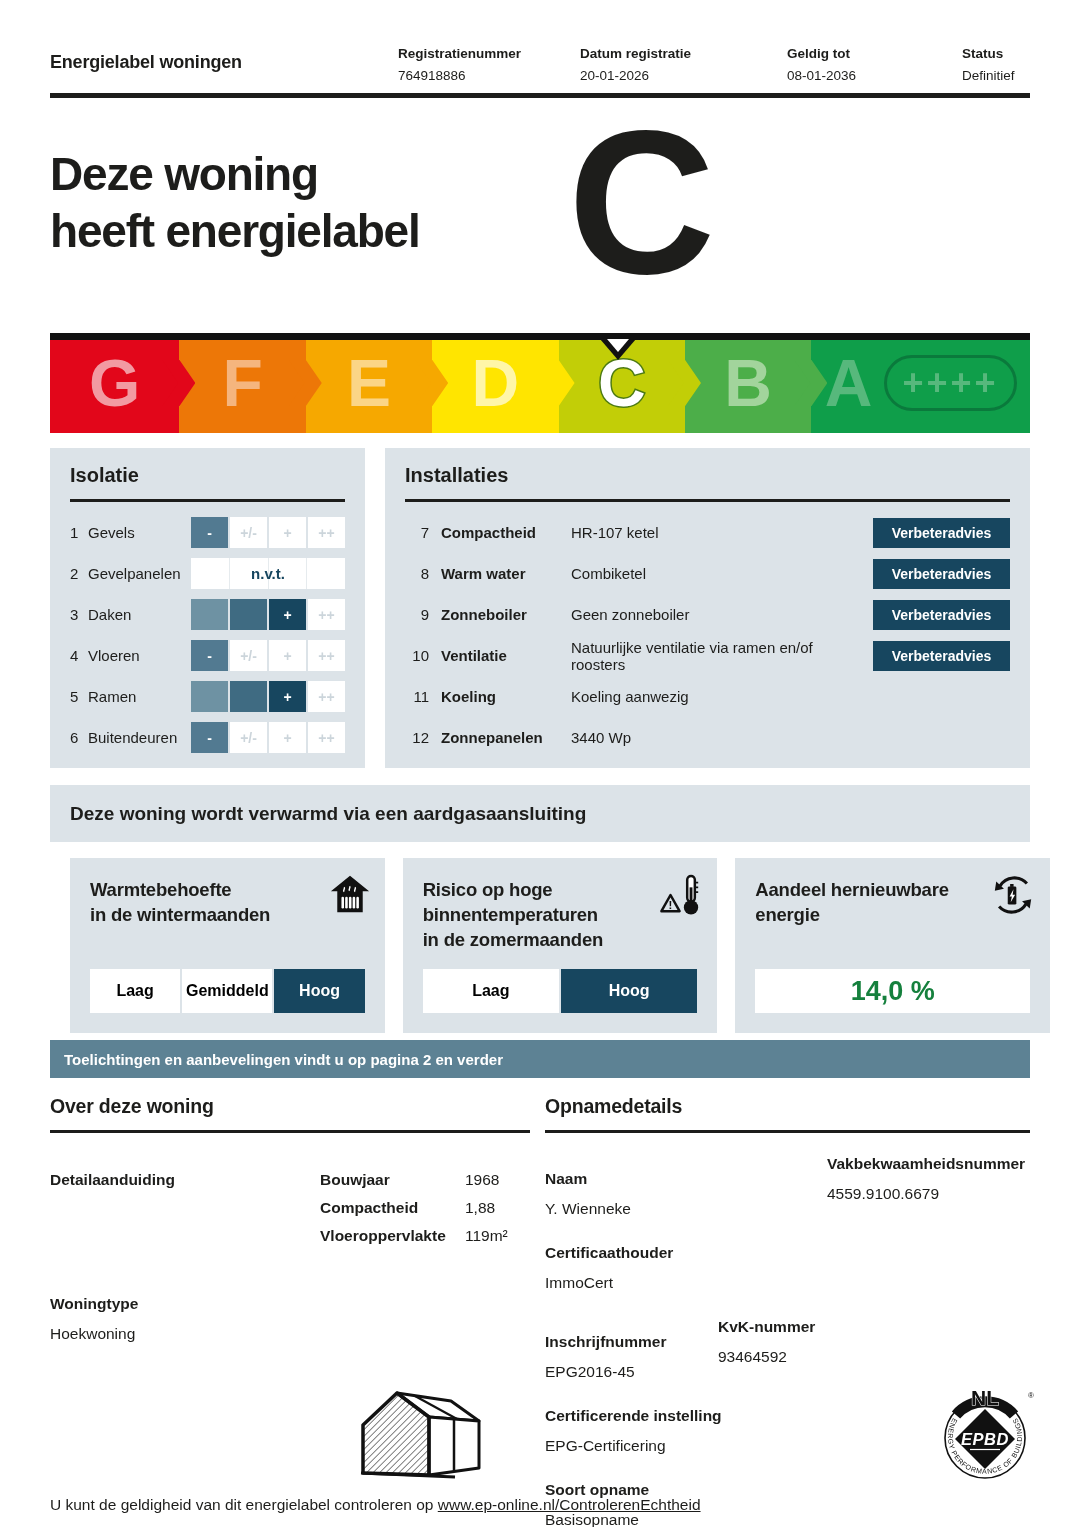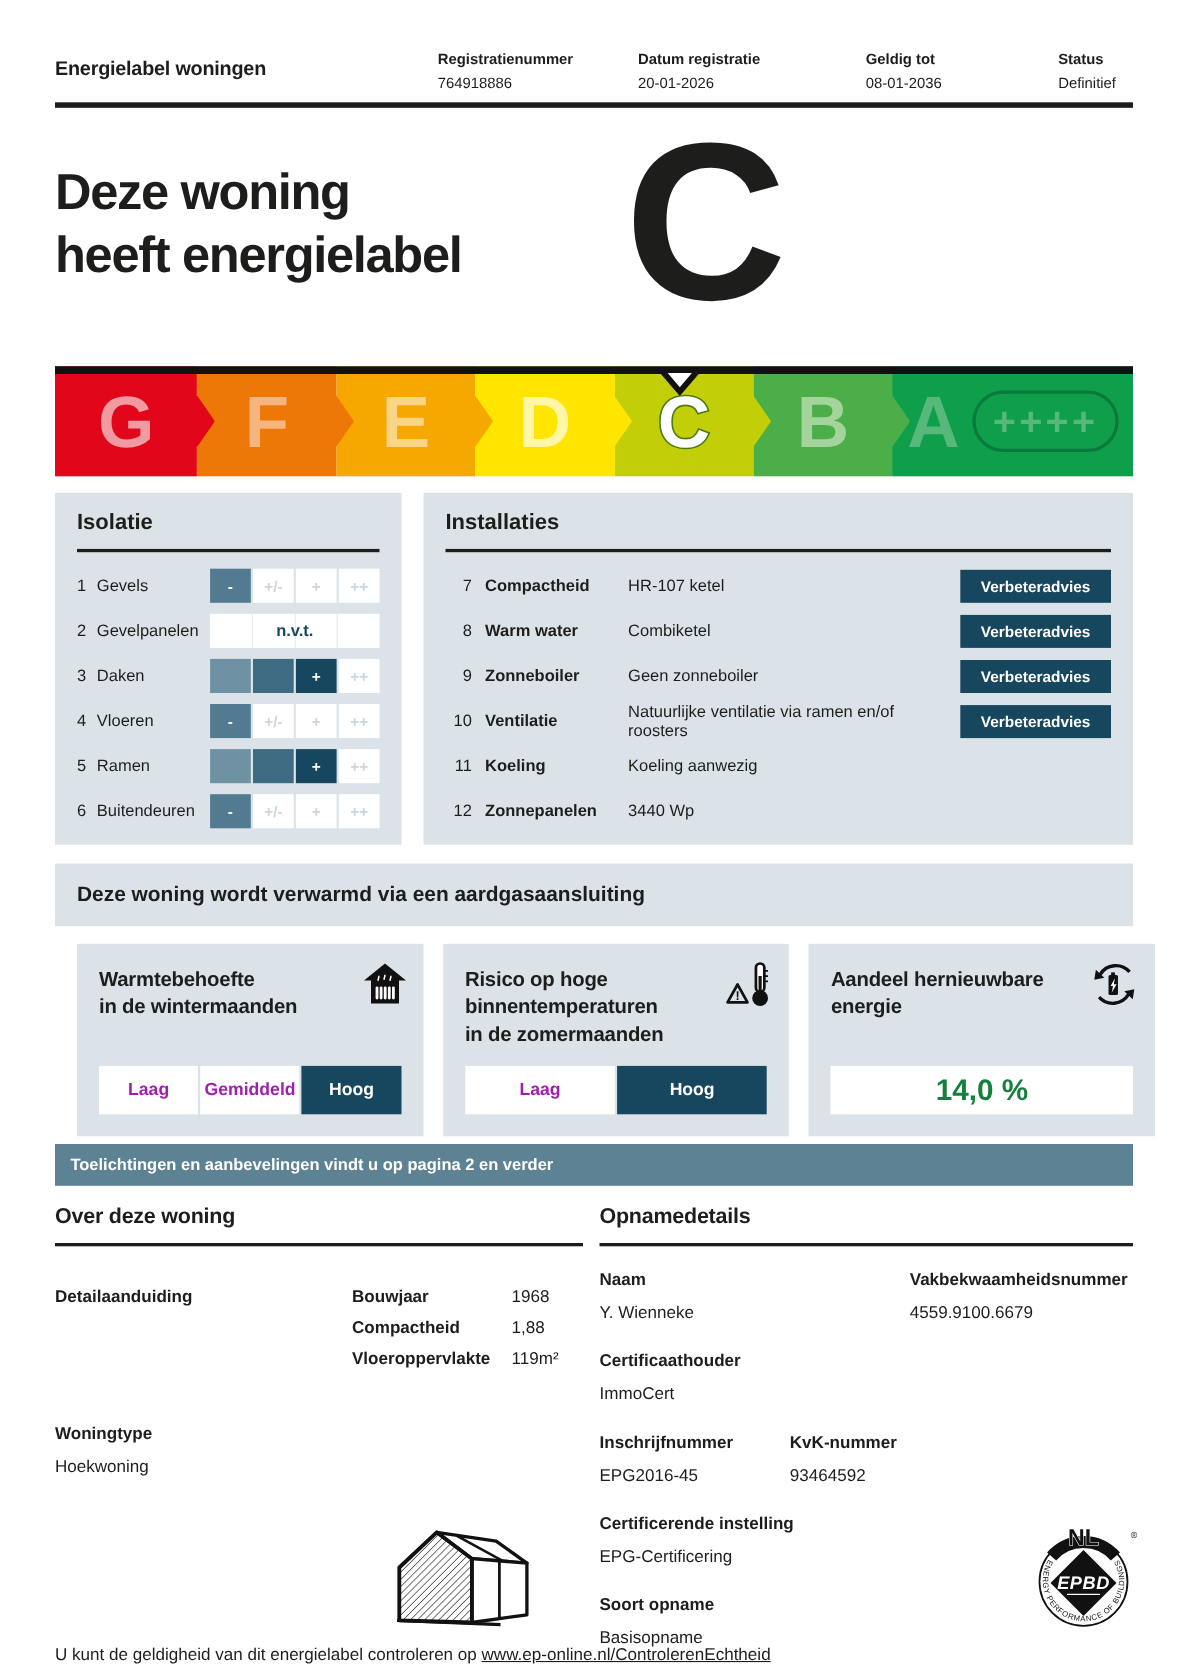--- a/index.html
+++ b/index.html
@@ -75,21 +75,21 @@
   
   .gasbar{top:785px;height:57px;background:#dce3e8;display:flex;align-items:center;
           padding:0 20px;box-sizing:border-box;font-size:19px;font-weight:bold;}
 
   
   .cards{top:858px;height:175px;display:flex;gap:18px;padding-left:20px;}
   .card{position:relative;flex:1;background:#dce3e8;box-sizing:border-box;padding:20px;}
   .ctitle{font-size:18.5px;font-weight:bold;line-height:1.34;white-space:pre-line;letter-spacing:-0.2px;padding-right:50px;}
   .cicon{position:absolute;top:15px;right:15px;}
   .copts{position:absolute;left:20px;right:20px;bottom:20px;display:flex;gap:2px;}
-  .copt{flex:1;height:44px;background:#fff;color:#a21caf;font-weight:bold;font-size:16px;
+  .copt{flex:1;height:44px;background:#fff;color:#000000;font-weight:bold;font-size:16px;
         display:flex;align-items:center;justify-content:center;}
   .copt.sel{background:#17465f;color:#fff;}
   .cval{flex:1;height:44px;background:#fff;color:#15803d;font-weight:bold;font-size:27px;
         display:flex;align-items:center;justify-content:center;}
 
   
   .note{top:1040px;height:38px;background:#5d8294;color:#fff;font-weight:bold;font-size:15px;
         display:flex;align-items:center;padding:0 14px;box-sizing:border-box;}
 
   
@@ -100,21 +100,21 @@
   .flbl{font-weight:bold;font-size:15.5px;margin-bottom:8px;}
   .fval{font-size:15.5px;line-height:1.68;}
   .bag{font-size:12px;margin-top:12px;}
   .detail-row{position:relative;margin-top:38px;height:84px;}
   .specs{position:absolute;left:270px;top:0;width:210px;}
   .spec{display:flex;font-size:15.5px;margin-bottom:10px;}
   .spec .slbl{font-weight:bold;width:145px;flex:none;}
   .wtype{margin-top:40px;}
   .grp{margin-bottom:22px;}
   .grid2{display:flex;}
-  .gcol-a{width:282px;flex:none;}
+  .gcol-a{width:282px;flex:none;margin-top:15px;}
   .gcol-b{flex:1;}
   .grid2.narrow .gcol-a{width:173px;}
   .house-icon{position:absolute;left:303px;top:293px;}
   .epbd{position:absolute;left:885px;top:291px;}
 
   
   .footer{top:1496px;font-size:15.5px;}
   .footer a{color:#1d1d1b;text-decoration:underline;}
 </style>
 </head>

